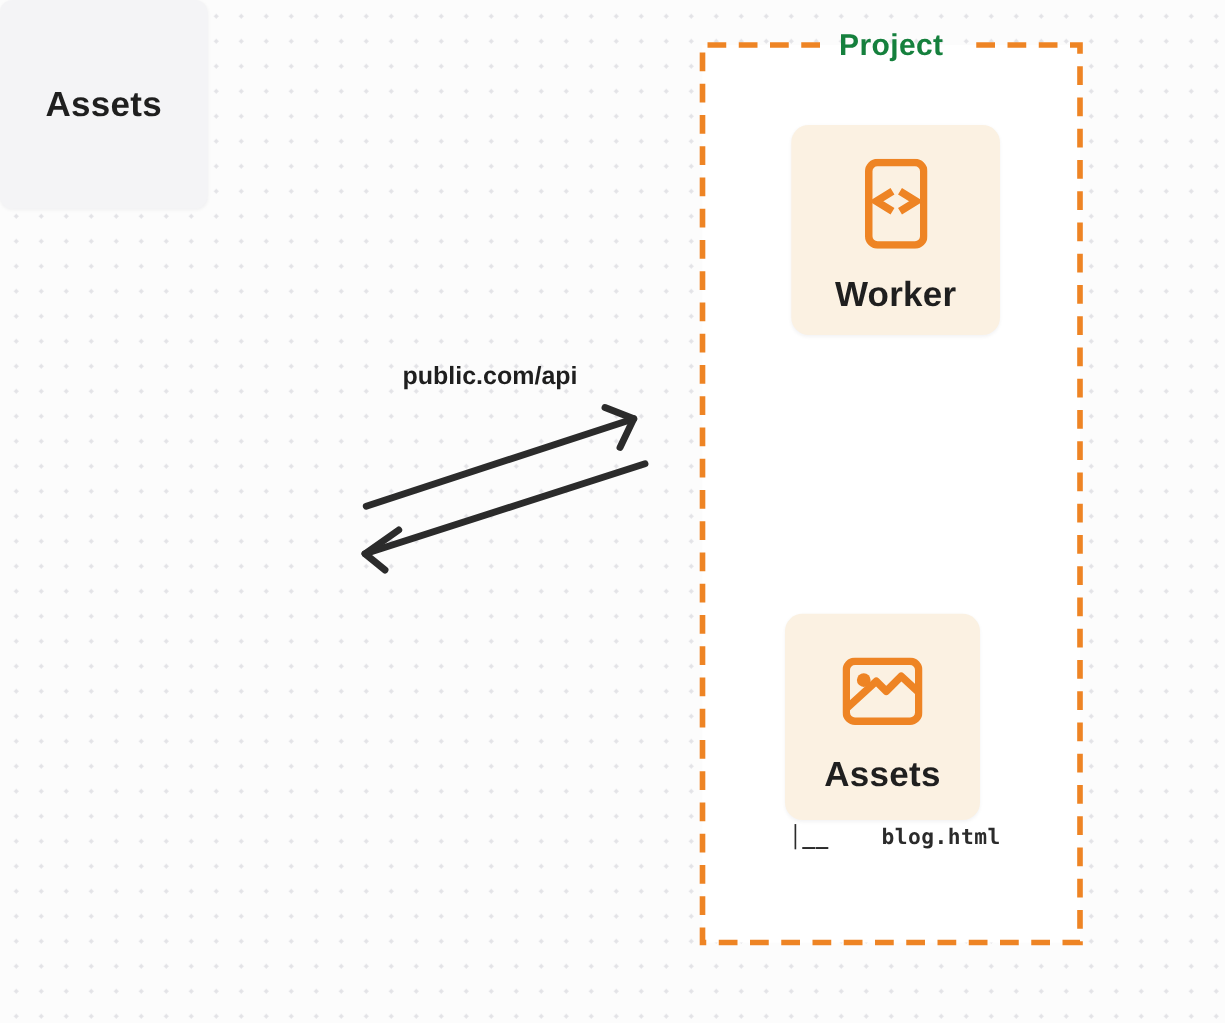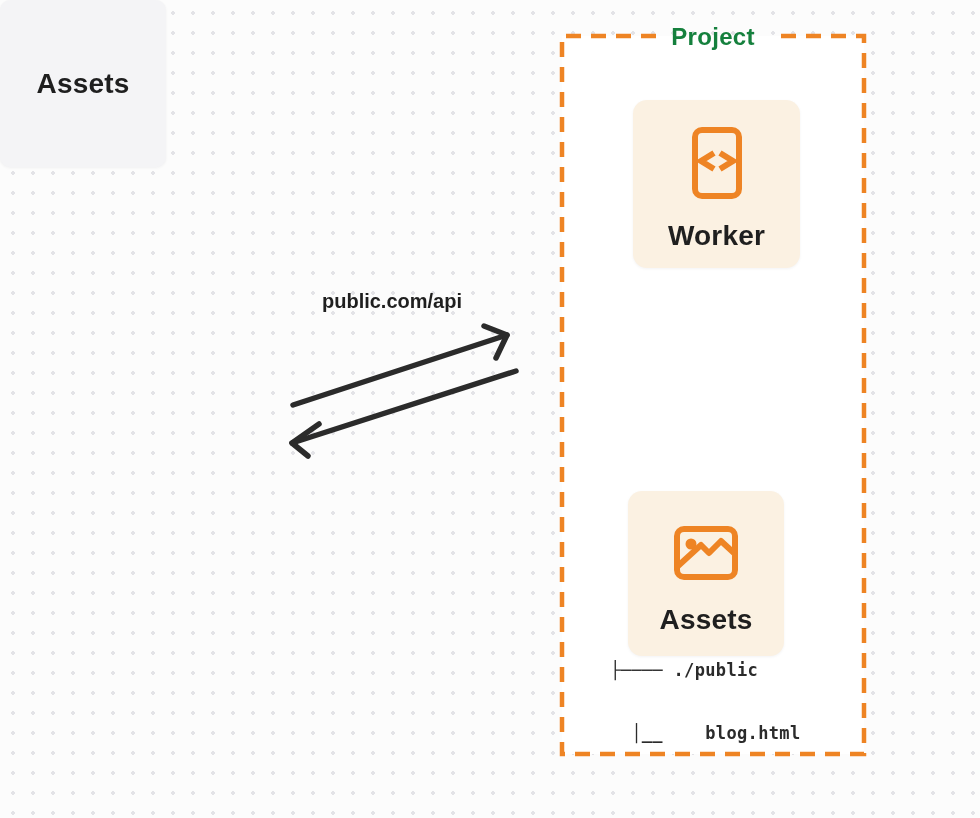--- a/index.html
+++ b/index.html
@@ -94,16 +94,15 @@
 <div id="assets-card" class="card">
   <svg class="icon" style="top:35px" width="64" height="54" viewBox="0 0 64 54">
     <rect x="3" y="3" width="58" height="48" rx="7" fill="none" stroke="#EE8424" stroke-width="6"></rect>
     <circle cx="17" cy="18" r="5.5" fill="#EE8424"></circle>
     <path d="M4,40 L27,19 L35,27 L47,15 L60,27" fill="none" stroke="#EE8424" stroke-width="6" stroke-linecap="round" stroke-linejoin="round"></path>
   </svg>
   <div class="card-label" style="top:112px">Assets</div>
 </div>
 
 <div id="file-tree">
-  <div>├──── ./public</div>
   <div>  │__    blog.html</div>
   
 </div>
 
 </body></html>

